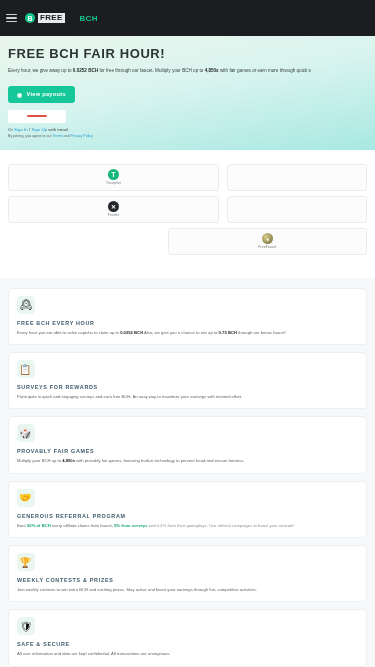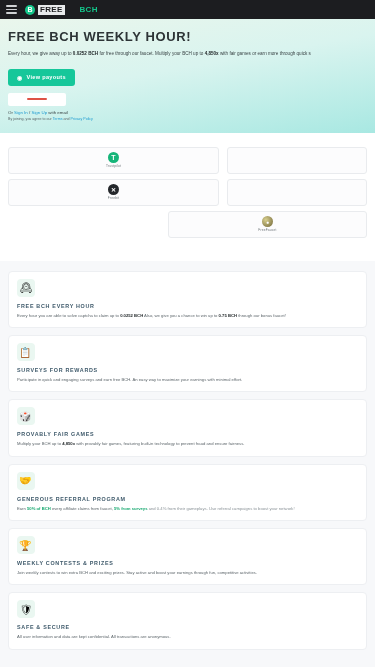--- a/index.html
+++ b/index.html
@@ -6,21 +6,21 @@
   html, body {
     width: 375px; height: 667px;
     font-family: "Liberation Sans", sans-serif;
     background: #ffffff;
     overflow: hidden;
   }
   .page { width: 375px; height: 667px; position: relative; overflow: hidden; }
 
   
   .topnav {
-    height: 19px; background: #1c1d20;
+    height: 36px; background: #1c1d20;
     display: flex; align-items: center; padding: 0 6px; gap: 8px;
   }
   .burger { display: flex; flex-direction: column; gap: 2px; width: 11px; }
   .burger i { display: block; height: 1.5px; background: #cfd2d4; border-radius: 1px; }
   .brand { display: flex; align-items: center; gap: 3px; }
   .brand-coin {
     width: 10px; height: 10px; border-radius: 50%;
     background: #14c58a; color: #fff; font-size: 7px; font-weight: bold;
     display: flex; align-items: center; justify-content: center;
   }
@@ -116,21 +116,21 @@
         <i></i>
     </div>
     <div class="brand">
       <span class="brand-coin">B</span>
       <span class="brand-free">FREE</span>
       <span class="brand-bch">BCH</span>
     </div>
   </div>
 
   <div class="hero">
-    <h1>FREE BCH WEEKLY HOUR!</h1>
+    <h1>FREE BCH FAIR HOUR!</h1>
     <p class="sub">
       <span>Every hour, we give away up to </span><b>0.0252 BCH</b><span> for free through our faucet. Multiply your BCH up to </span><b>4,850x</b><span> with fair games or earn more through quick s</span>
     </p>
     <button class="btn-payouts">
       <span class="ic">◉</span>
       <span>View payouts</span>
     </button>
     <div class="gbox">
       <span class="gline"></span>
     </div>

